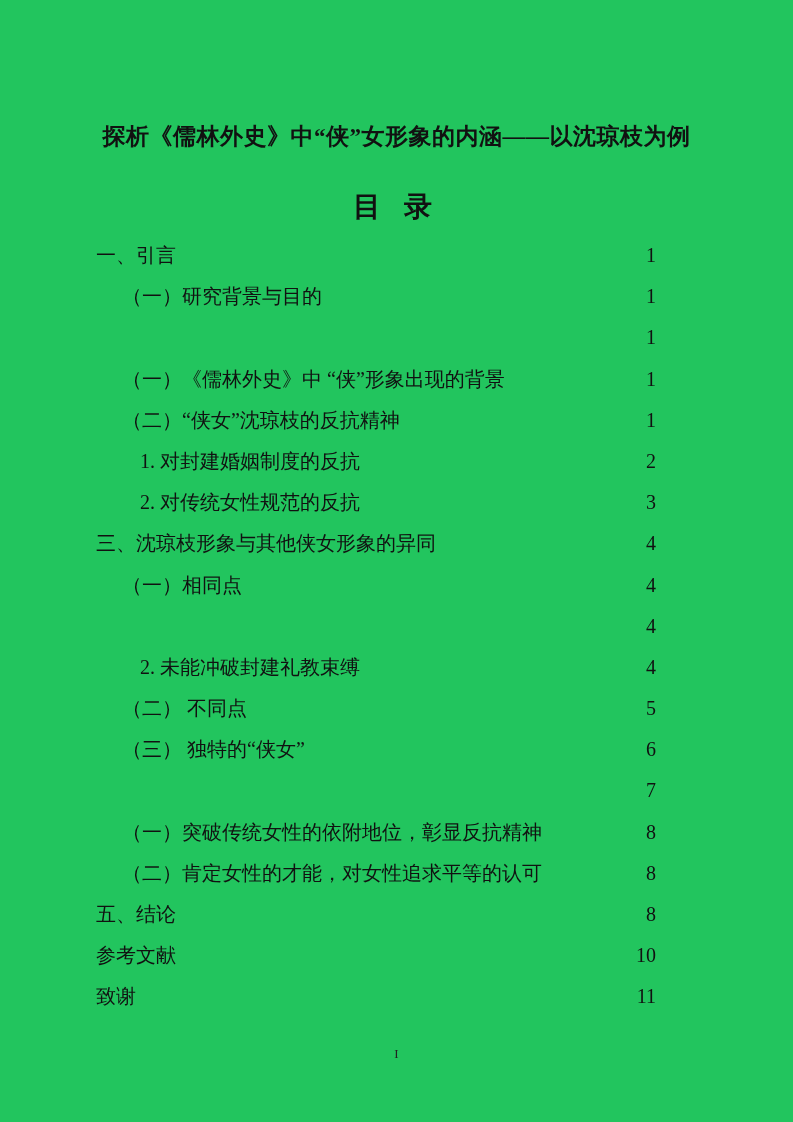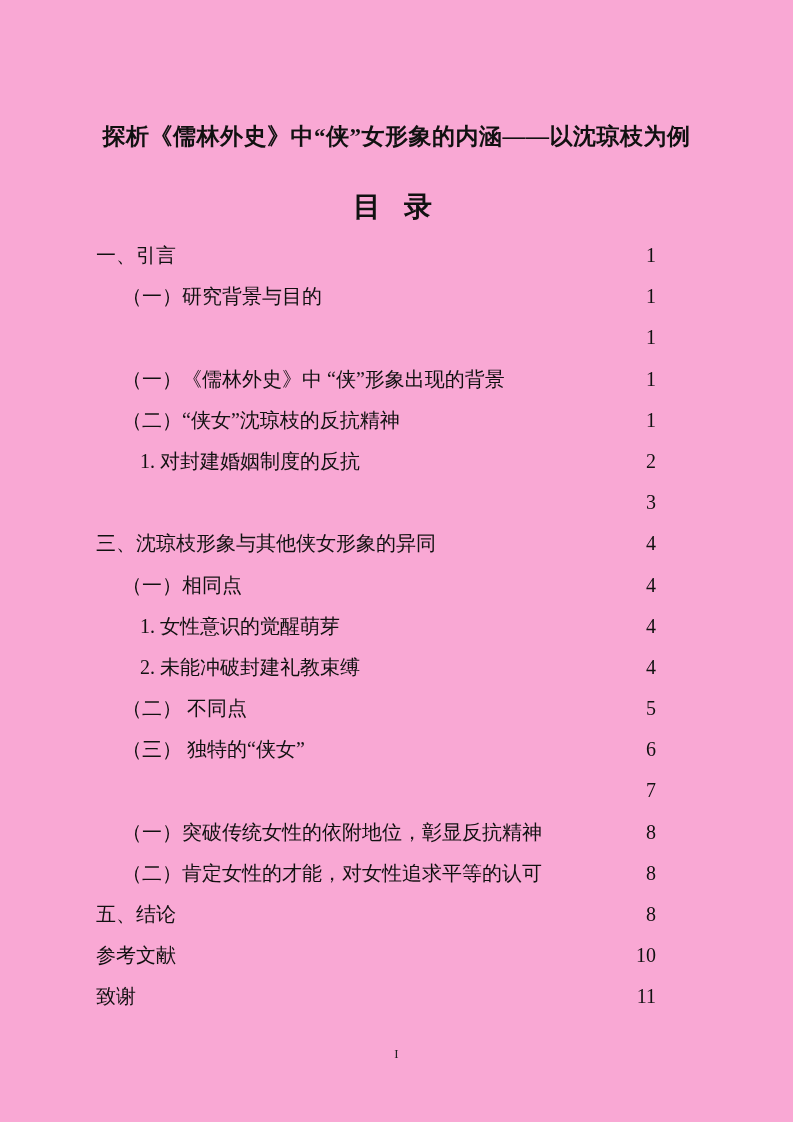--- a/index.html
+++ b/index.html
@@ -5,21 +5,21 @@
   html, body {
     margin: 0;
     padding: 0;
     background: #ffffff;
   }
   .page {
     position: relative;
     width: 793px;
     height: 1122px;
     margin: 0 auto;
-    background: #f9a8d4;
+    background: #22c55e;
     color: #111111;
     font-family: "Liberation Serif", "DejaVu Serif", serif;
     overflow: hidden;
     box-sizing: border-box;
   }
   .doc-title {
     padding-top: 124px;
     text-align: center;
     font-size: 23px;
     line-height: 26px;
@@ -110,35 +110,35 @@
     <span class="toc-label">（二）“侠女”沈琼枝的反抗精神</span>
     <span class="toc-leader"></span>
     <span class="toc-page-num">1</span>
   </div>
       <div class="toc-row level-3">
     <span class="toc-label">1. 对封建婚姻制度的反抗</span>
     <span class="toc-leader"></span>
     <span class="toc-page-num">2</span>
   </div>
       <div class="toc-row level-3">
+    <span class="toc-label">2. 对传统女性规范的反抗</span>
     <span class="toc-leader"></span>
     <span class="toc-page-num">3</span>
   </div>
       <div class="toc-row level-1">
     <span class="toc-label">三、沈琼枝形象与其他侠女形象的异同</span>
     <span class="toc-leader"></span>
     <span class="toc-page-num">4</span>
   </div>
       <div class="toc-row level-2">
     <span class="toc-label">（一）相同点</span>
     <span class="toc-leader"></span>
     <span class="toc-page-num">4</span>
   </div>
       <div class="toc-row level-3">
-    <span class="toc-label">1. 女性意识的觉醒萌芽</span>
     <span class="toc-leader"></span>
     <span class="toc-page-num">4</span>
   </div>
       <div class="toc-row level-3">
     <span class="toc-label">2.  未能冲破封建礼教束缚</span>
     <span class="toc-leader"></span>
     <span class="toc-page-num">4</span>
   </div>
       <div class="toc-row level-2">
     <span class="toc-label">（二） 不同点</span>

